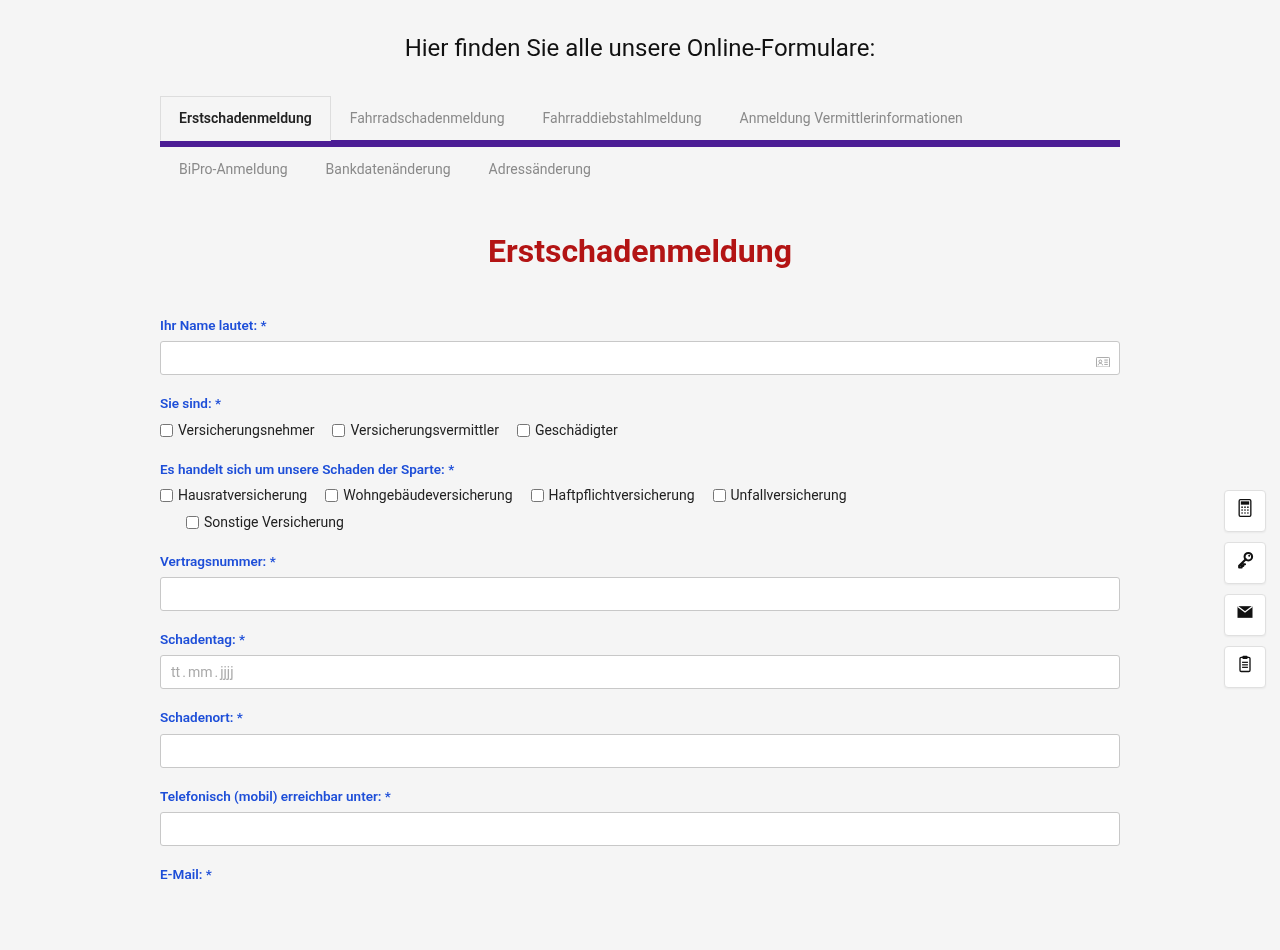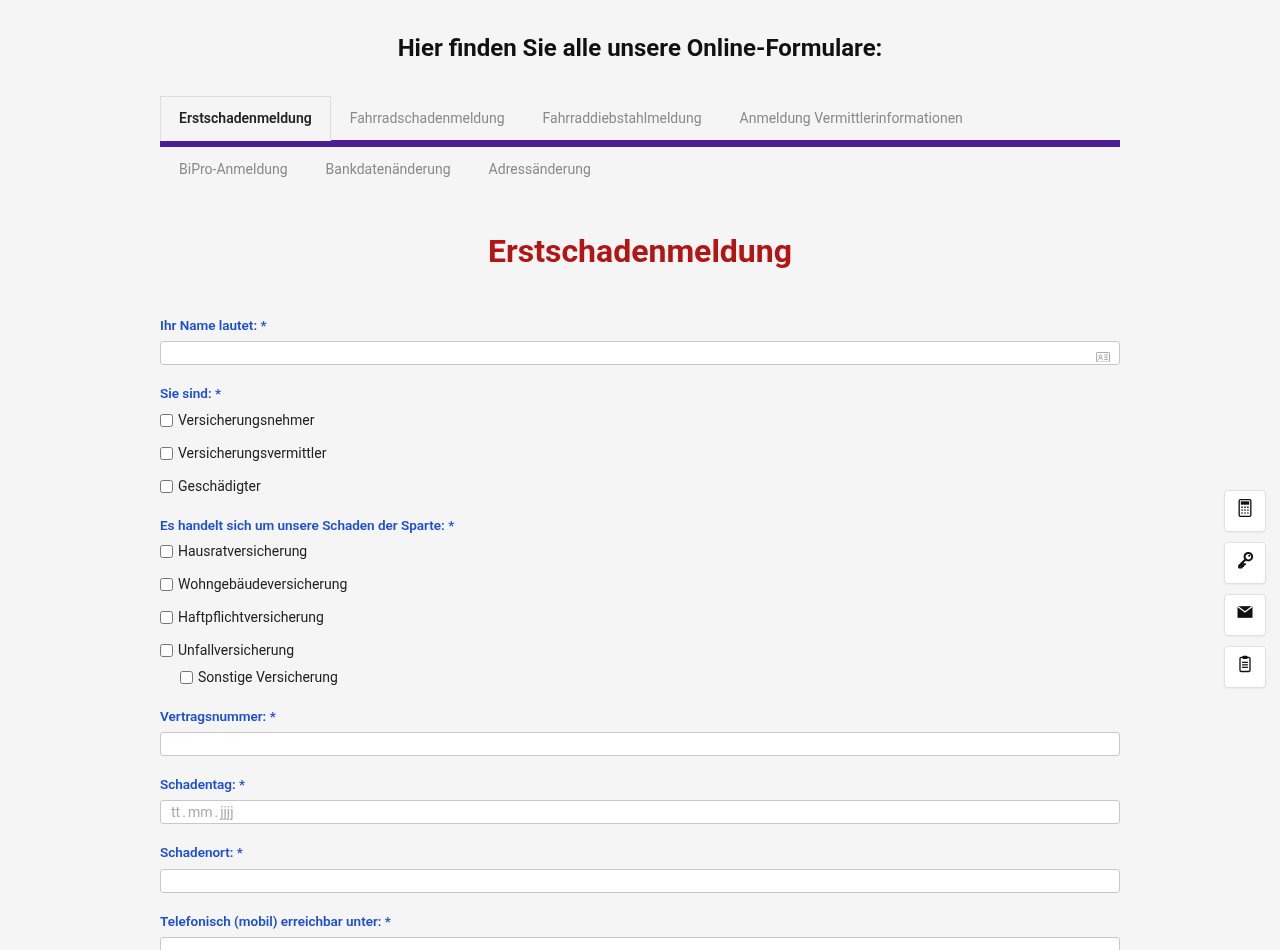--- a/index.html
+++ b/index.html
@@ -15,21 +15,21 @@
       line-height: 1.5;
     }
     .container {
       max-width: 960px;
       margin: 0 auto;
       padding: 30px 0 40px 0;
     }
     .page-title {
       text-align: center;
       font-size: 24px;
-      font-weight: 700;
+      font-weight: 400;
       margin-bottom: 30px;
       color: #111;
     }
     .tabs {
       display: flex;
       flex-wrap: wrap;
       gap: 0;
       margin-bottom: 0;
     }
     .tab {
@@ -67,21 +67,21 @@
     }
     .form-label {
       display: block;
       font-size: 13.5px;
       font-weight: 600;
       color: #1d4ed8;
       margin-bottom: 6px;
     }
     .form-input {
       width: 100%;
-      height: 24px;
+      height: 34px;
       padding: 6px 10px;
       font-size: 14px;
       border: 1px solid #c8c8c8;
       border-radius: 3px;
       background: #fff;
       color: #333;
     }
     .form-input::placeholder {
       color: #aaa;
     }
@@ -95,37 +95,36 @@
       transform: translateY(-50%);
       width: 14px;
       height: 12px;
       pointer-events: none;
     }
     .checkbox-row {
       display: flex;
       flex-wrap: wrap;
       gap: 12px 18px;
       margin-top: 4px;
-      flex-direction: column;
     }
     .checkbox-item {
       display: inline-flex;
       align-items: center;
       gap: 5px;
       font-size: 14px;
       color: #222;
       white-space: nowrap;
     }
     .checkbox-item input[type="checkbox"] {
       width: 13px;
       height: 13px;
       cursor: pointer;
     }
     .checkbox-item.indent {
-      margin-left: 8px;
+      margin-left: 14px;
       padding-left: 12px;
     }
     
     .float-stack {
       position: fixed;
       right: 14px;
       top: 490px;
       display: flex;
       flex-direction: column;
       gap: 10px;

